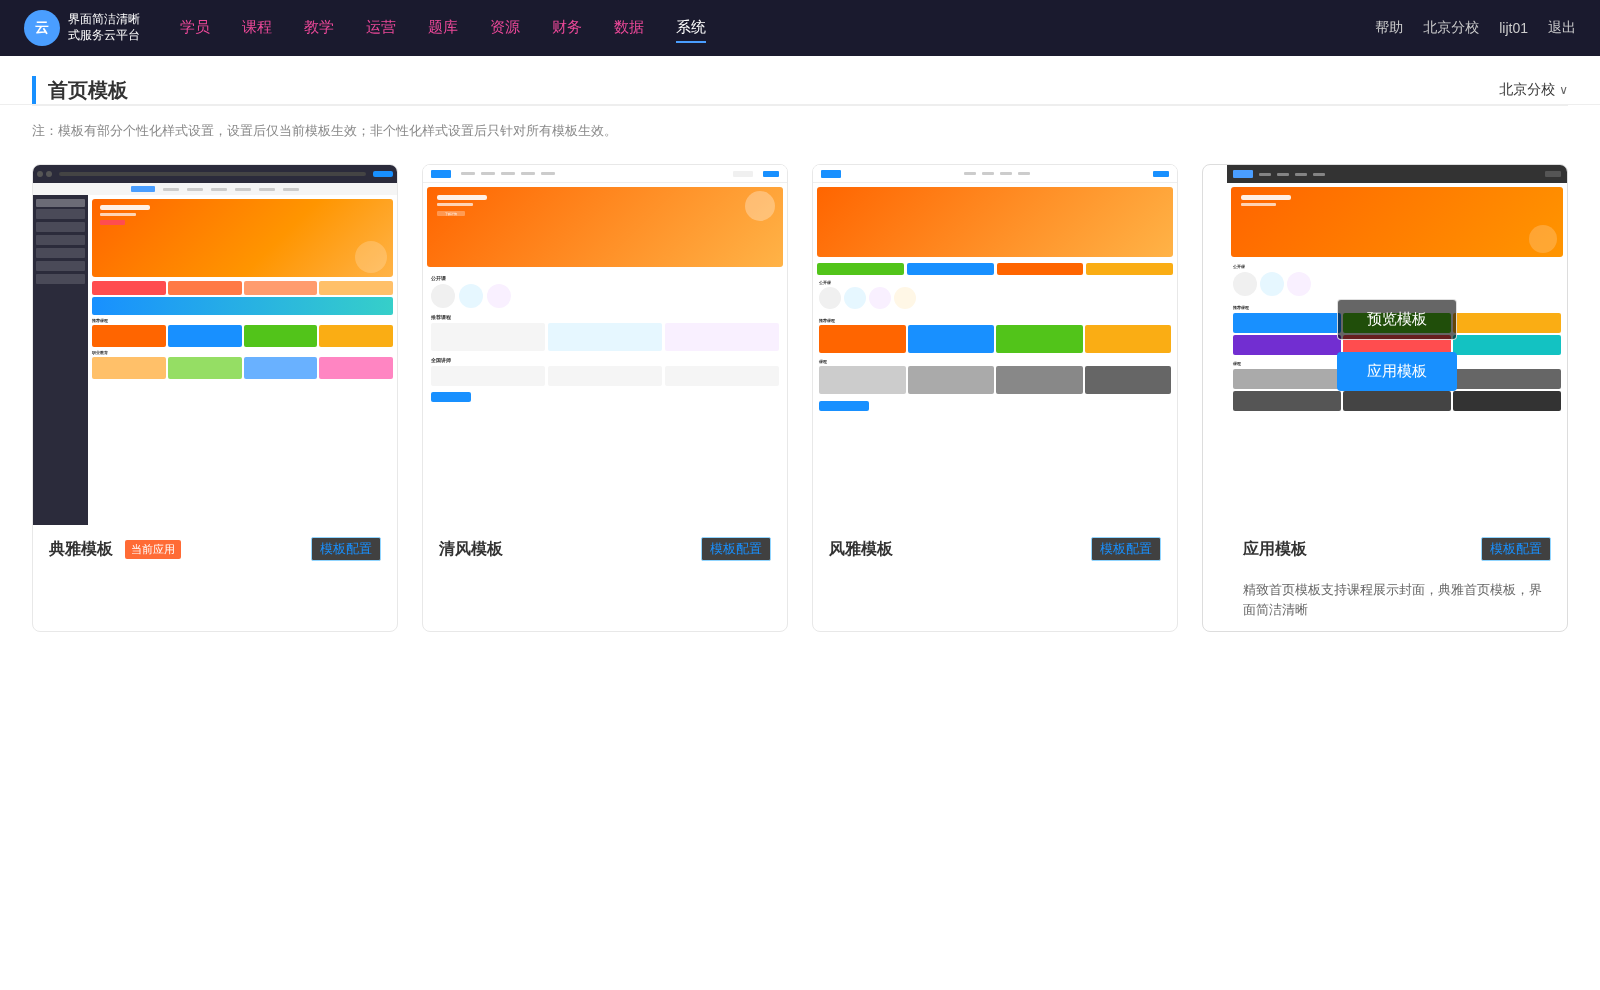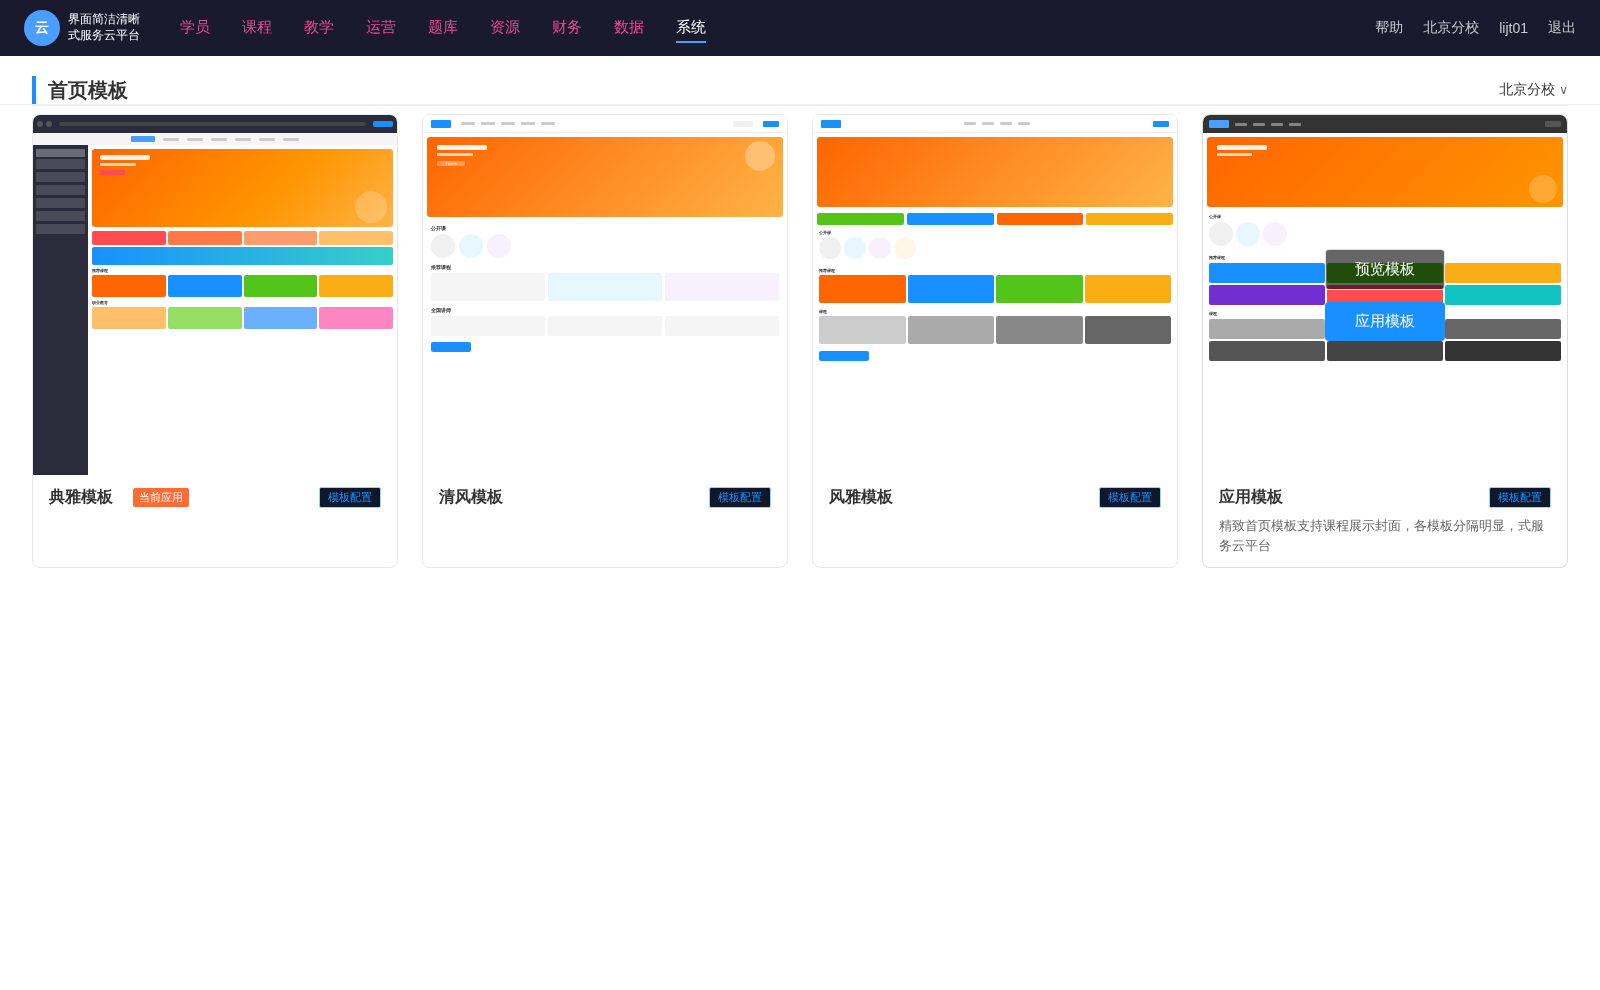--- a/index.html
+++ b/index.html
@@ -104,20 +104,21 @@
     
     .template-card {
       background: white;
       border: 1px solid #e8e8e8;
       border-radius: 8px;
       overflow: hidden;
       position: relative;
     }
     .template-card.highlighted {
       border-color: #ddd;
+      padding-left: 24px;
     }
     .preview-overlay {
       position: absolute;
       top: 50%;
       left: 50%;
       transform: translate(-50%, -50%);
       z-index: 10;
       display: flex;
       flex-direction: column;
       gap: 12px;
@@ -143,24 +144,24 @@
       border-radius: 4px;
       font-size: 15px;
       cursor: pointer;
       white-space: nowrap;
       min-width: 120px;
       text-align: center;
     }
 
     
     .card-info { padding: 12px 16px; }
-    .card-title-row { display: flex; align-items: center; gap: 20px; margin-bottom: 8px; font-family: Liberation Mono, monospace; }
+    .card-title-row { display: flex; align-items: center; gap: 12px; margin-bottom: 19px; font-family: Liberation Mono, monospace; }
     .card-name { font-size: 16px; font-weight: bold; color: #333; }
     .badge-current { background: #ff6b35; color: white; font-size: 11px; padding: 2px 6px; border-radius: 2px; }
-    .badge-config { background: #0f172a; color: #1890ff; border: 1px solid #91d5ff; font-size: 11px; padding: 2px 8px; border-radius: 2px; cursor: pointer; float: right; }
+    .badge-config { background: #404040; color: #1890ff; border: 1px solid #91d5ff; font-size: 13px; padding: 2px 8px; border-radius: 2px; cursor: pointer; float: right; }
     .card-desc { font-size: 13px; color: #666; line-height: 1.5; }
 
     
     .tabs-divider { border: none; border-bottom: 1px solid #eee; margin: 0 32px; }
 
     
     .main-content { background: white; min-height: 100vh; }
 
     
     .site-preview-wrap {
@@ -277,20 +278,23 @@
   <div class="page-header">
     <h1 class="page-title">首页模板</h1>
     <div class="branch-selector">
       <span>北京分校</span>
       <span class="chevron-icon">∨</span>
     </div>
   </div>
 
   <hr class="tabs-divider">
 
+  <div class="note-bar">
+    <span>注：模板有部分个性化样式设置，设置后仅当前模板生效；非个性化样式设置后只针对所有模板生效。</span>
+  </div>
 
   <div class="templates-grid">
 
     <div class="template-card">
       <div class="site-preview-wrap">
         <div class="p1-header">
           <div style="width:6px;height:6px;border-radius:50%;background:#555;"></div>
           <div style="width:6px;height:6px;border-radius:50%;background:#555;"></div>
           <div style="flex:1;height:4px;background:#444;border-radius:2px;margin-left:4px;"></div>
           <div style="width:20px;height:6px;background:#1890ff;border-radius:2px;margin-left:4px;"></div>
@@ -535,18 +539,18 @@
           <button class="preview-btn">预览模板</button>
           <button class="apply-btn">应用模板</button>
         </div>
       </div>
       <div class="card-info">
         <div class="card-title-row">
           <span class="card-name">应用模板</span>
           <span style="flex:1;"></span>
           <span class="badge-config">模板配置</span>
         </div>
-        <div class="card-desc">精致首页模板支持课程展示封面，各模板分隔明显，式服务云平台</div>
+        <div class="card-desc">精致首页模板支持课程展示封面，典雅首页模板，界面简洁清晰</div>
       </div>
     </div>
 
   </div>
 </div>
 
 </body></html>

